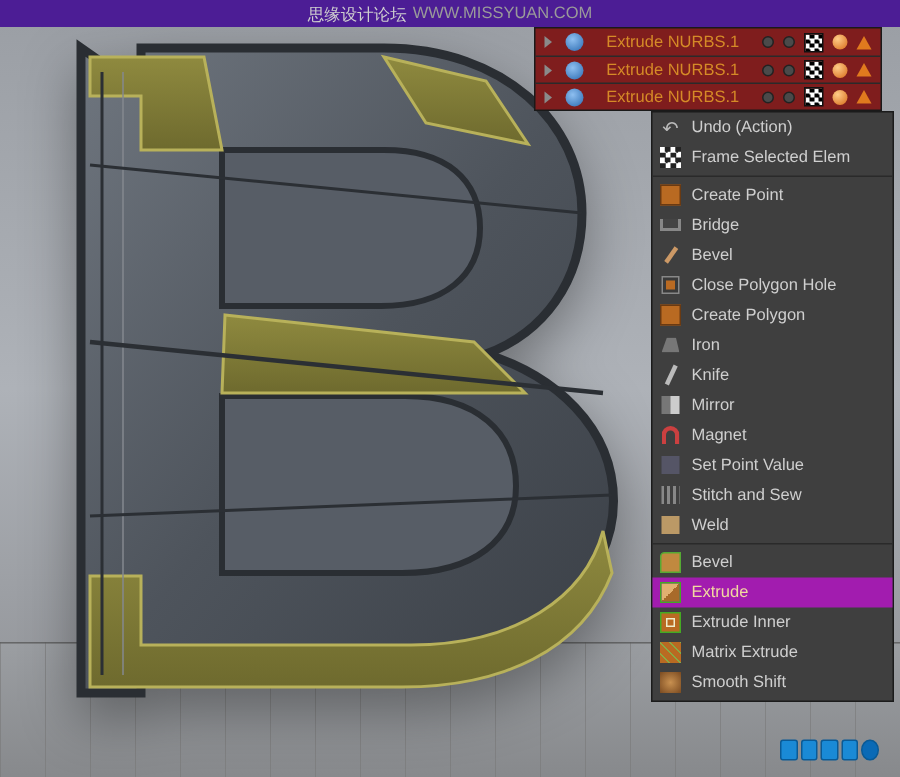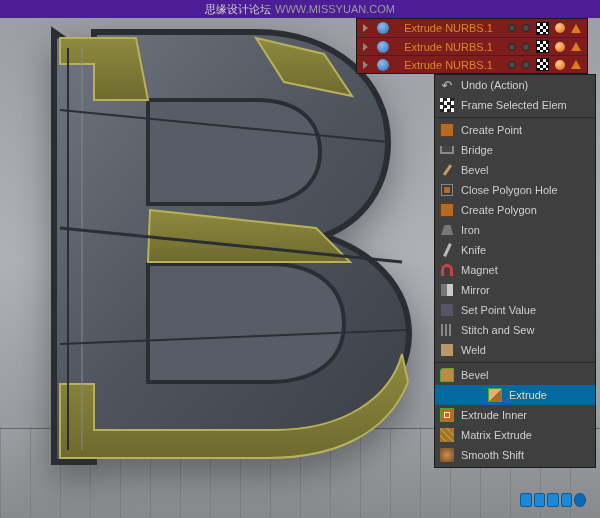--- a/index.html
+++ b/index.html
@@ -124,23 +124,22 @@
   .ctx-row {
     display: flex;
     align-items: center;
     height: 20px;
     color: #cfcfcf;
     padding-left: 4px;
     gap: 6px;
     font-size: 11px;
   }
   .ctx-row.sel {
-    background: #0369a1;
+    background: #a21caf;
     color: #f1d9a0;
-    justify-content: center;
   }
   .ctx-sep {
     height: 1px;
     background: #2a2a2a;
     margin: 2px 0;
   }
   .ico {
     width: 16px; height: 16px;
     display: flex;
     align-items: center; justify-content: center;
@@ -329,29 +328,29 @@
     <span>Iron</span>
   </div>
   <div class="ctx-row">
     <span class="ico">
         <span class="ico-knife"></span>
       </span>
     <span>Knife</span>
   </div>
   <div class="ctx-row">
     <span class="ico">
+        <span class="ico-mirror"></span>
+      </span>
+    <span>Mirror</span>
+  </div>
+  <div class="ctx-row">
+    <span class="ico">
         <span class="ico-magnet"></span>
       </span>
     <span>Magnet</span>
-  </div>
-  <div class="ctx-row">
-    <span class="ico">
-        <span class="ico-mirror"></span>
-      </span>
-    <span>Mirror</span>
   </div>
   <div class="ctx-row">
     <span class="ico">
         <span class="ico-set"></span>
       </span>
     <span>Set Point Value</span>
   </div>
   <div class="ctx-row">
     <span class="ico">
         <span class="ico-stitch"></span>

